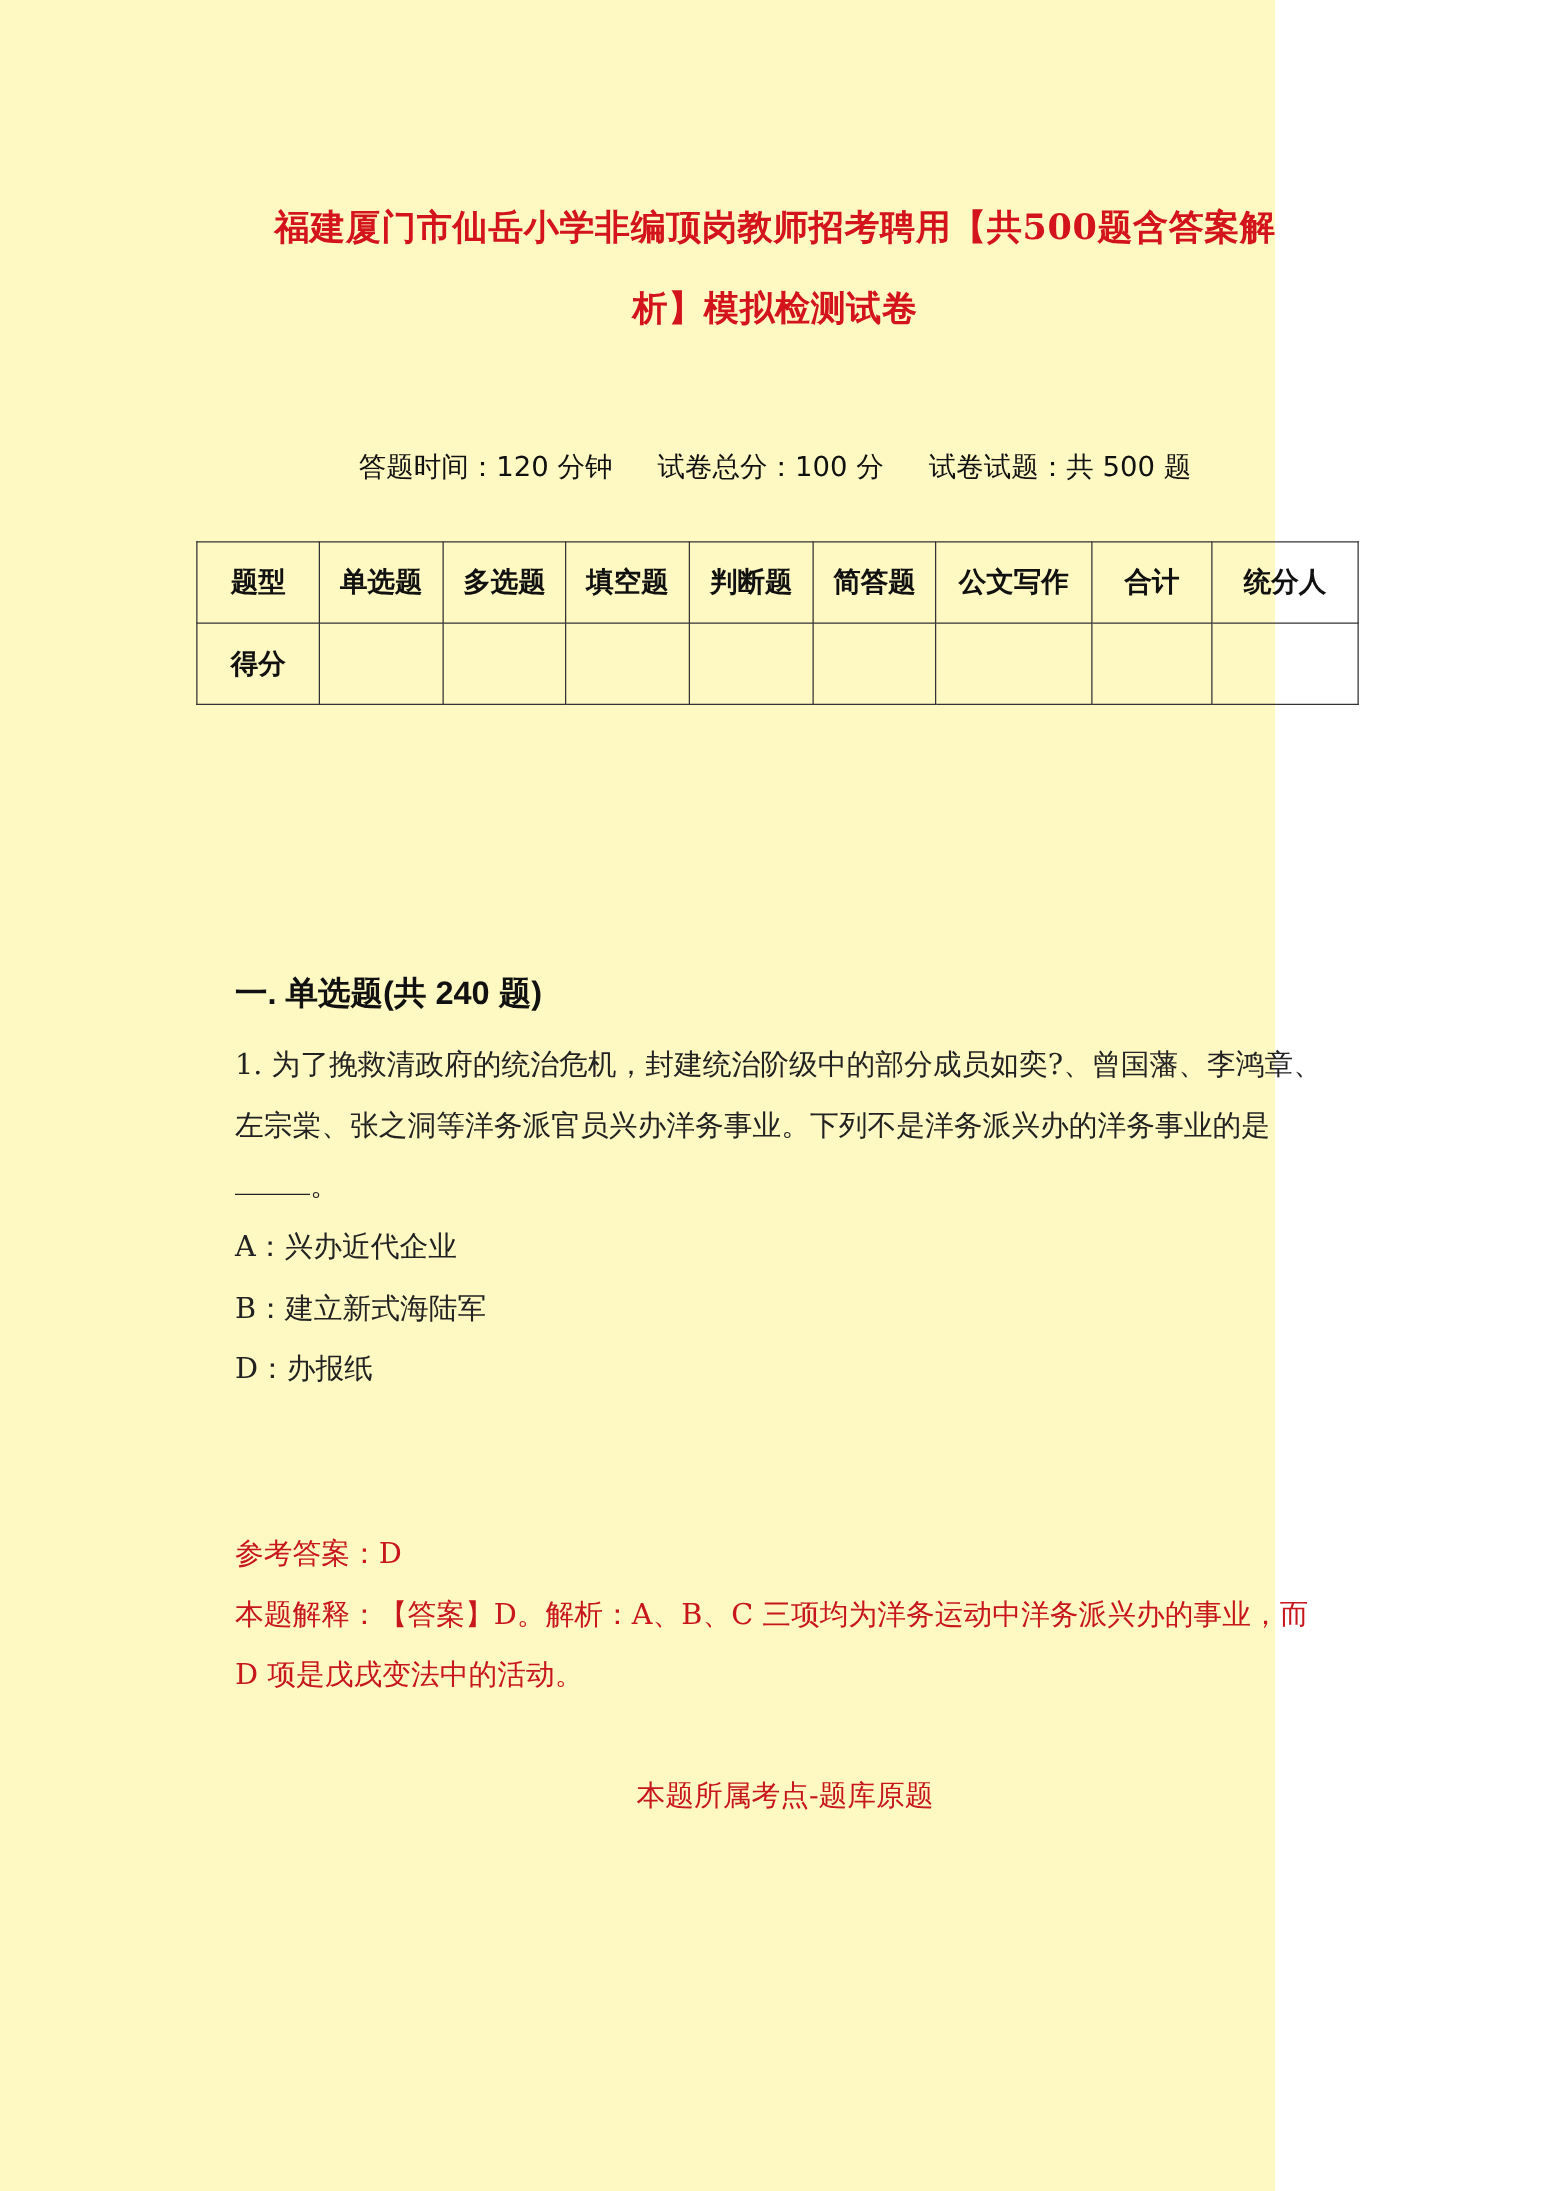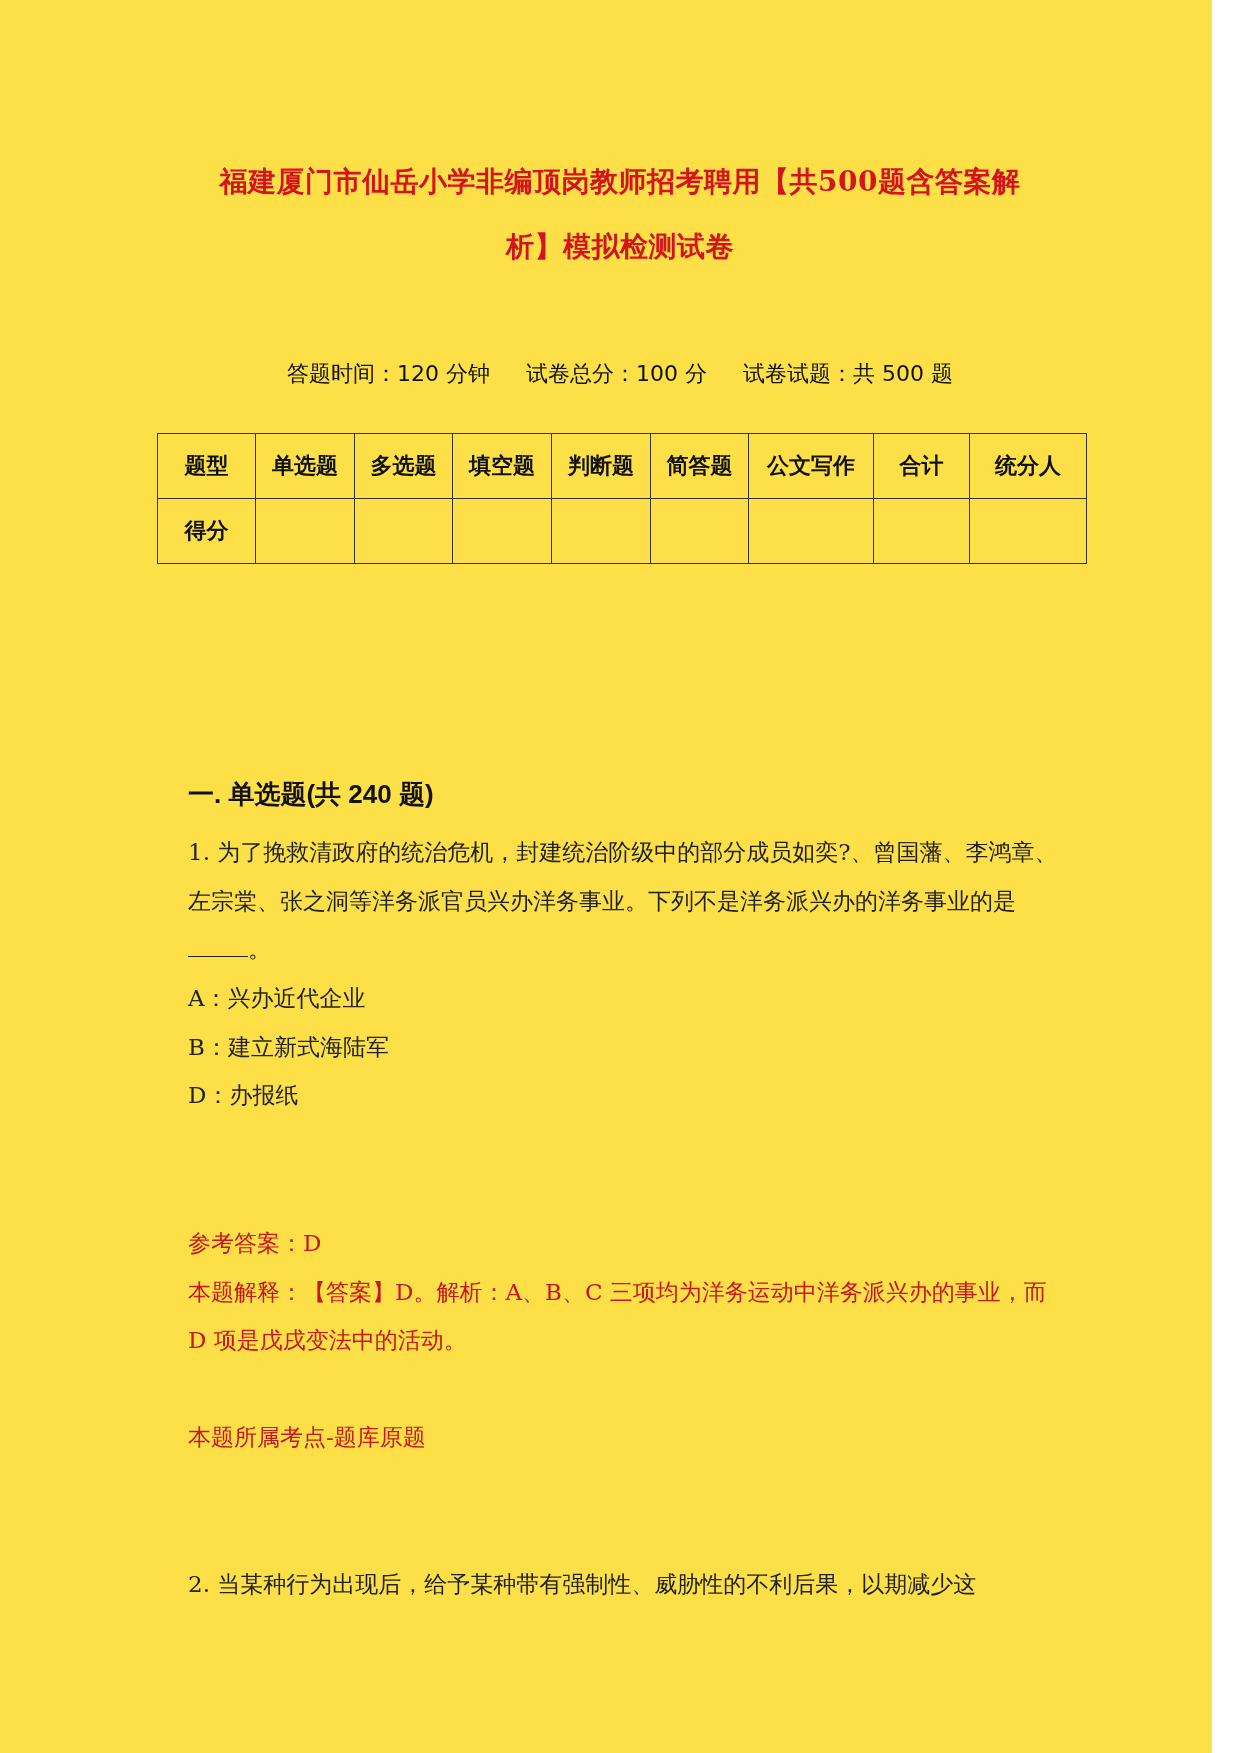--- a/index.html
+++ b/index.html
@@ -1,17 +1,17 @@
 <!DOCTYPE html>
 <html><head>
 <meta charset="utf-8">
 <style>
   html, body { margin: 0; padding: 0; background: #ffffff; }
   body { width: 1240px; height: 1753px; position: relative; overflow: hidden; }
-  .page { position: absolute; left: 0; top: 0; width: 1212px; height: 1753px; background: #fde047; }
+  .page { position: absolute; left: 0; top: 0; width: 1020px; height: 1753px; background: #fef9c3; }
 
   .title {
     position: absolute; left: 160px; width: 920px; text-align: center;
     color: #d4141c; font-family: "DejaVu Serif", "Liberation Serif", serif;
     font-weight: bold; font-size: 28px; line-height: 32px; letter-spacing: 0.5px;
   }
   .title.l1 { top: 166px; }
   .title.l2 { top: 231px; }
 
   .meta {
@@ -41,21 +41,21 @@
   .body-text {
     position: absolute; left: 188px; width: 880px;
     font-family: "DejaVu Serif", "Liberation Serif", serif;
     font-size: 23px; color: #222; line-height: 48.5px;
   }
   .q1 { top: 828px; }
   .opts { top: 974px; }
   .opts div { height: 48.5px; }
   .red { color: #c8161d; }
   .ans { top: 1219px; }
-  .point { top: 1413px; }
+  .point { top: 1413px; text-align: center; }
   .q2 { top: 1560px; }
   .blank { display: inline-block; width: 60px; border-bottom: 1px solid #222; height: 20px; vertical-align: baseline; }
 </style>
 </head>
 <body>
 
 <div class="page">
 
   <div class="title l1">福建厦门市仙岳小学非编顶岗教师招考聘用【共500题含答案解</div>
   <div class="title l2">析】模拟检测试卷</div>
@@ -110,15 +110,14 @@
     <div>D：办报纸</div>
   </div>
 
   <div class="body-text red ans">
     <div>参考答案：D</div>
     <div>本题解释：【答案】D。解析：A、B、C 三项均为洋务运动中洋务派兴办的事业，而 D 项是戊戌变法中的活动。</div>
   </div>
 
   <div class="body-text red point">本题所属考点-题库原题</div>
 
-  <div class="body-text q2">2. 当某种行为出现后，给予某种带有强制性、威胁性的不利后果，以期减少这</div>
 
 </div>
 
 </body></html>

